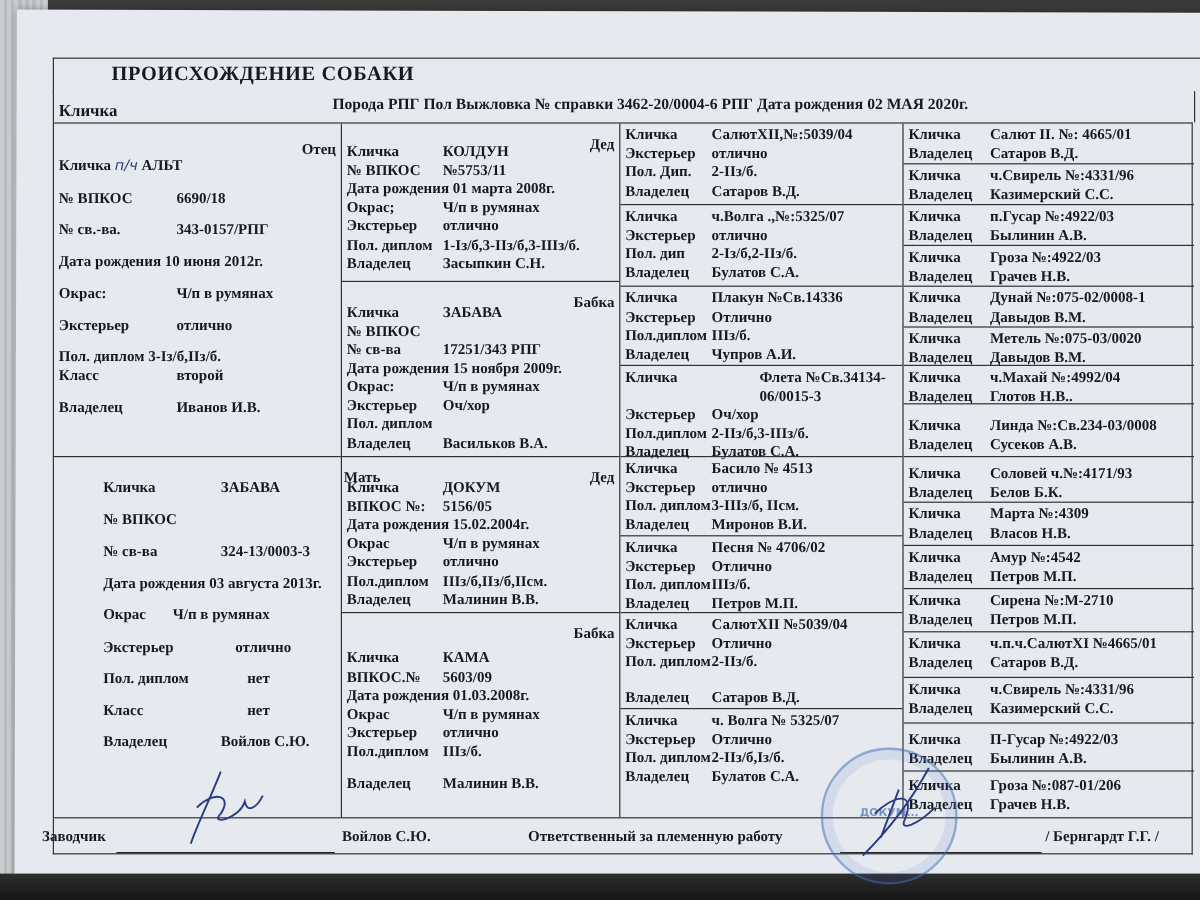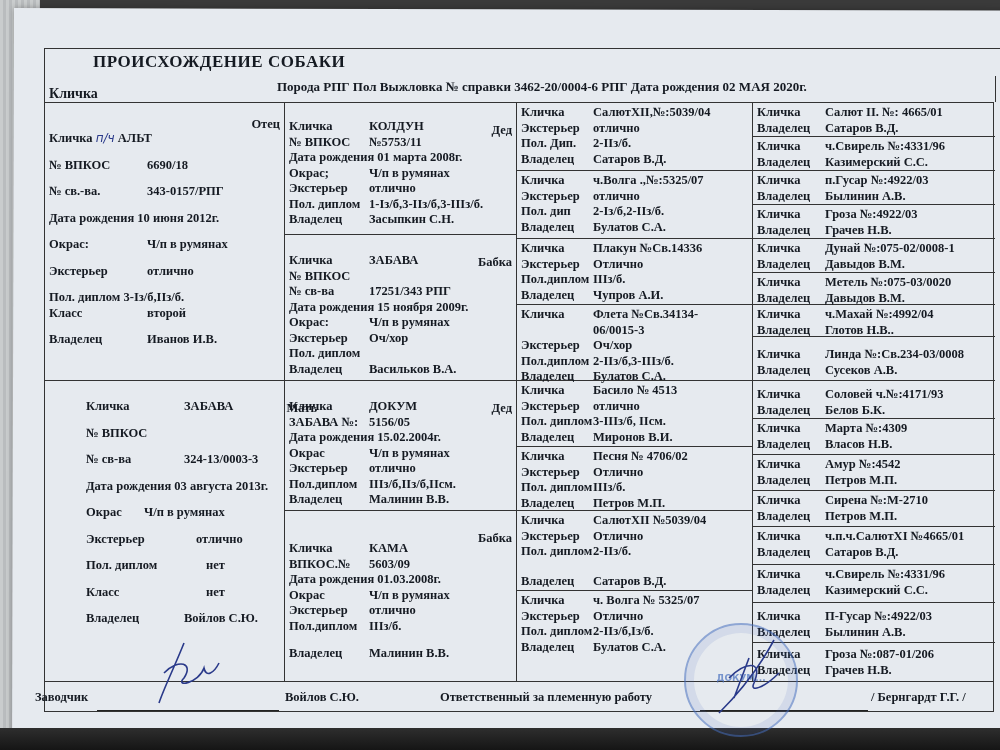--- a/index.html
+++ b/index.html
@@ -13,21 +13,21 @@
   .header-row .lbl{position:absolute;left:4px;top:10px;}
   .header-row .info{position:absolute;left:232px;top:3px;font-size:13px;}
   .grid{position:absolute;left:0;top:54px;width:950px;height:580px;border:1.5px solid #333;box-sizing:border-box;}
   .col{position:absolute;top:0;height:100%;box-sizing:border-box;}
   .c1{left:0;width:240px;border-right:1.5px solid #333;}
   .c2{left:240px;width:232px;border-right:1.5px solid #333;}
   .c3{left:472px;width:236px;border-right:1.5px solid #333;}
   .c4{left:708px;width:242px;}
   .cell{position:absolute;left:0;width:100%;box-sizing:border-box;border-bottom:1.5px solid #333;font-size:12.5px;line-height:15.5px;padding:2px 4px;}
   .cell.last{border-bottom:none;}
-  .rel{position:absolute;right:4px;top:20px;font-size:12.5px;}
+  .rel{position:absolute;right:4px;top:10px;font-size:12.5px;}
   .row{display:flex;white-space:nowrap;}
   .row .k{flex:0 0 auto;}
   .parent .row{margin-bottom:11px;font-size:12.5px;}
   .parent .k{width:98px;}
   .gp .k{width:80px;}
   .ggp .k{width:72px;}
   .g3 .k{width:68px;}
   .footer{position:absolute;left:0;top:634px;width:950px;height:30px;border:1.5px solid #333;border-top:none;font-size:12.5px;box-sizing:border-box;}
   .footer span{position:absolute;top:8px;white-space:nowrap;}
   .uline{display:inline-block;border-bottom:1px solid #222;height:12px;vertical-align:bottom;}
@@ -191,21 +191,21 @@
             <span>Васильков В.А.</span>
           </div>
       </div>
       <div class="cell gp" style="top:278px;height:130px;padding-top:18px;">
         <span class="rel">Дед</span>
         <div class="row">
             <span class="k">Кличка</span>
             <span>ДОКУМ</span>
           </div>
         <div class="row">
-            <span class="k">ЗАБАВА №:</span>
+            <span class="k">ВПКОС №:</span>
             <span>5156/05</span>
           </div>
         <div class="row">
             <span>Дата рождения 15.02.2004г.</span>
           </div>
         <div class="row">
             <span class="k">Окрас</span>
             <span>Ч/п в румянах</span>
           </div>
         <div class="row">
@@ -304,21 +304,21 @@
             <span>IIIз/б.</span>
           </div>
         <div class="row">
             <span class="k">Владелец</span>
             <span>Чупров А.И.</span>
           </div>
       </div>
       <div class="cell ggp" style="top:202px;height:76px;">
         <div class="row">
             <span class="k">Кличка</span>
-            <span style="white-space:normal;width:148px;">Флета №Св.34134-06/0015-3</span>
+            <span style="white-space:normal;width:148px;margin-left:40px;">Флета №Св.34134-06/0015-3</span>
           </div>
         <div class="row">
             <span class="k">Экстерьер</span>
             <span>Оч/хор</span>
           </div>
         <div class="row">
             <span class="k">Пол.диплом</span>
             <span>2-IIз/б,3-IIIз/б.</span>
           </div>
         <div class="row">

